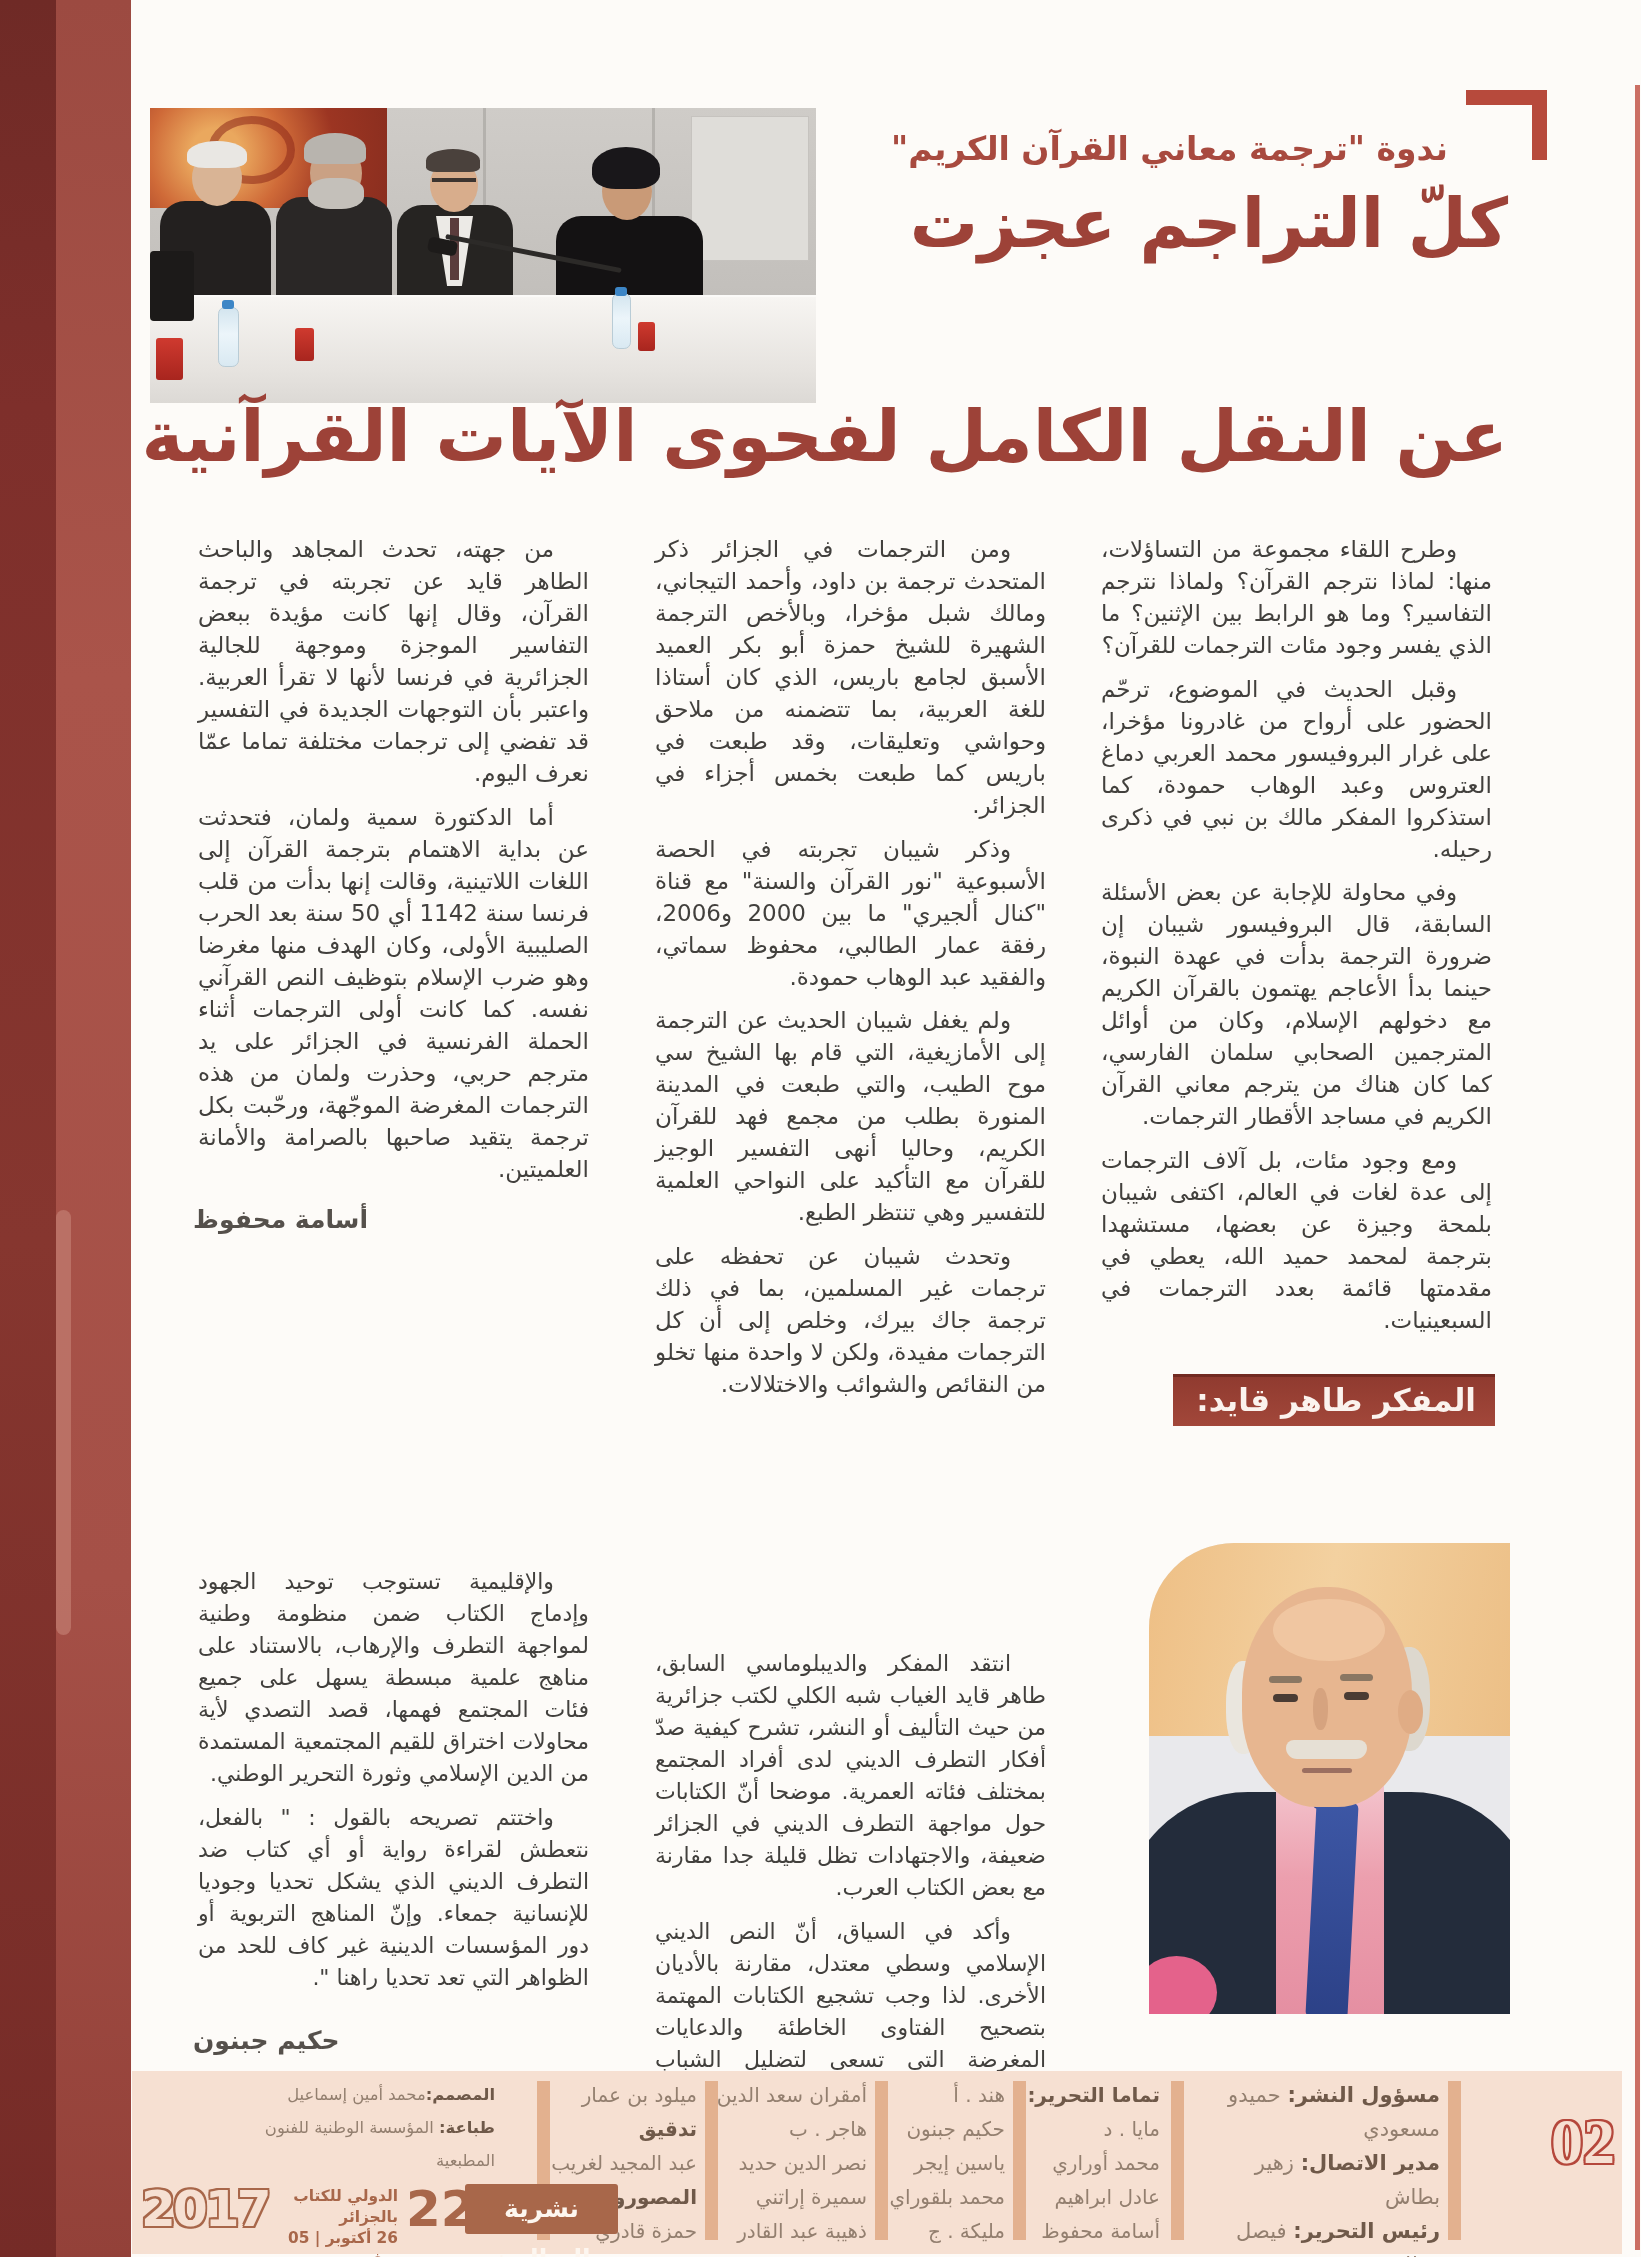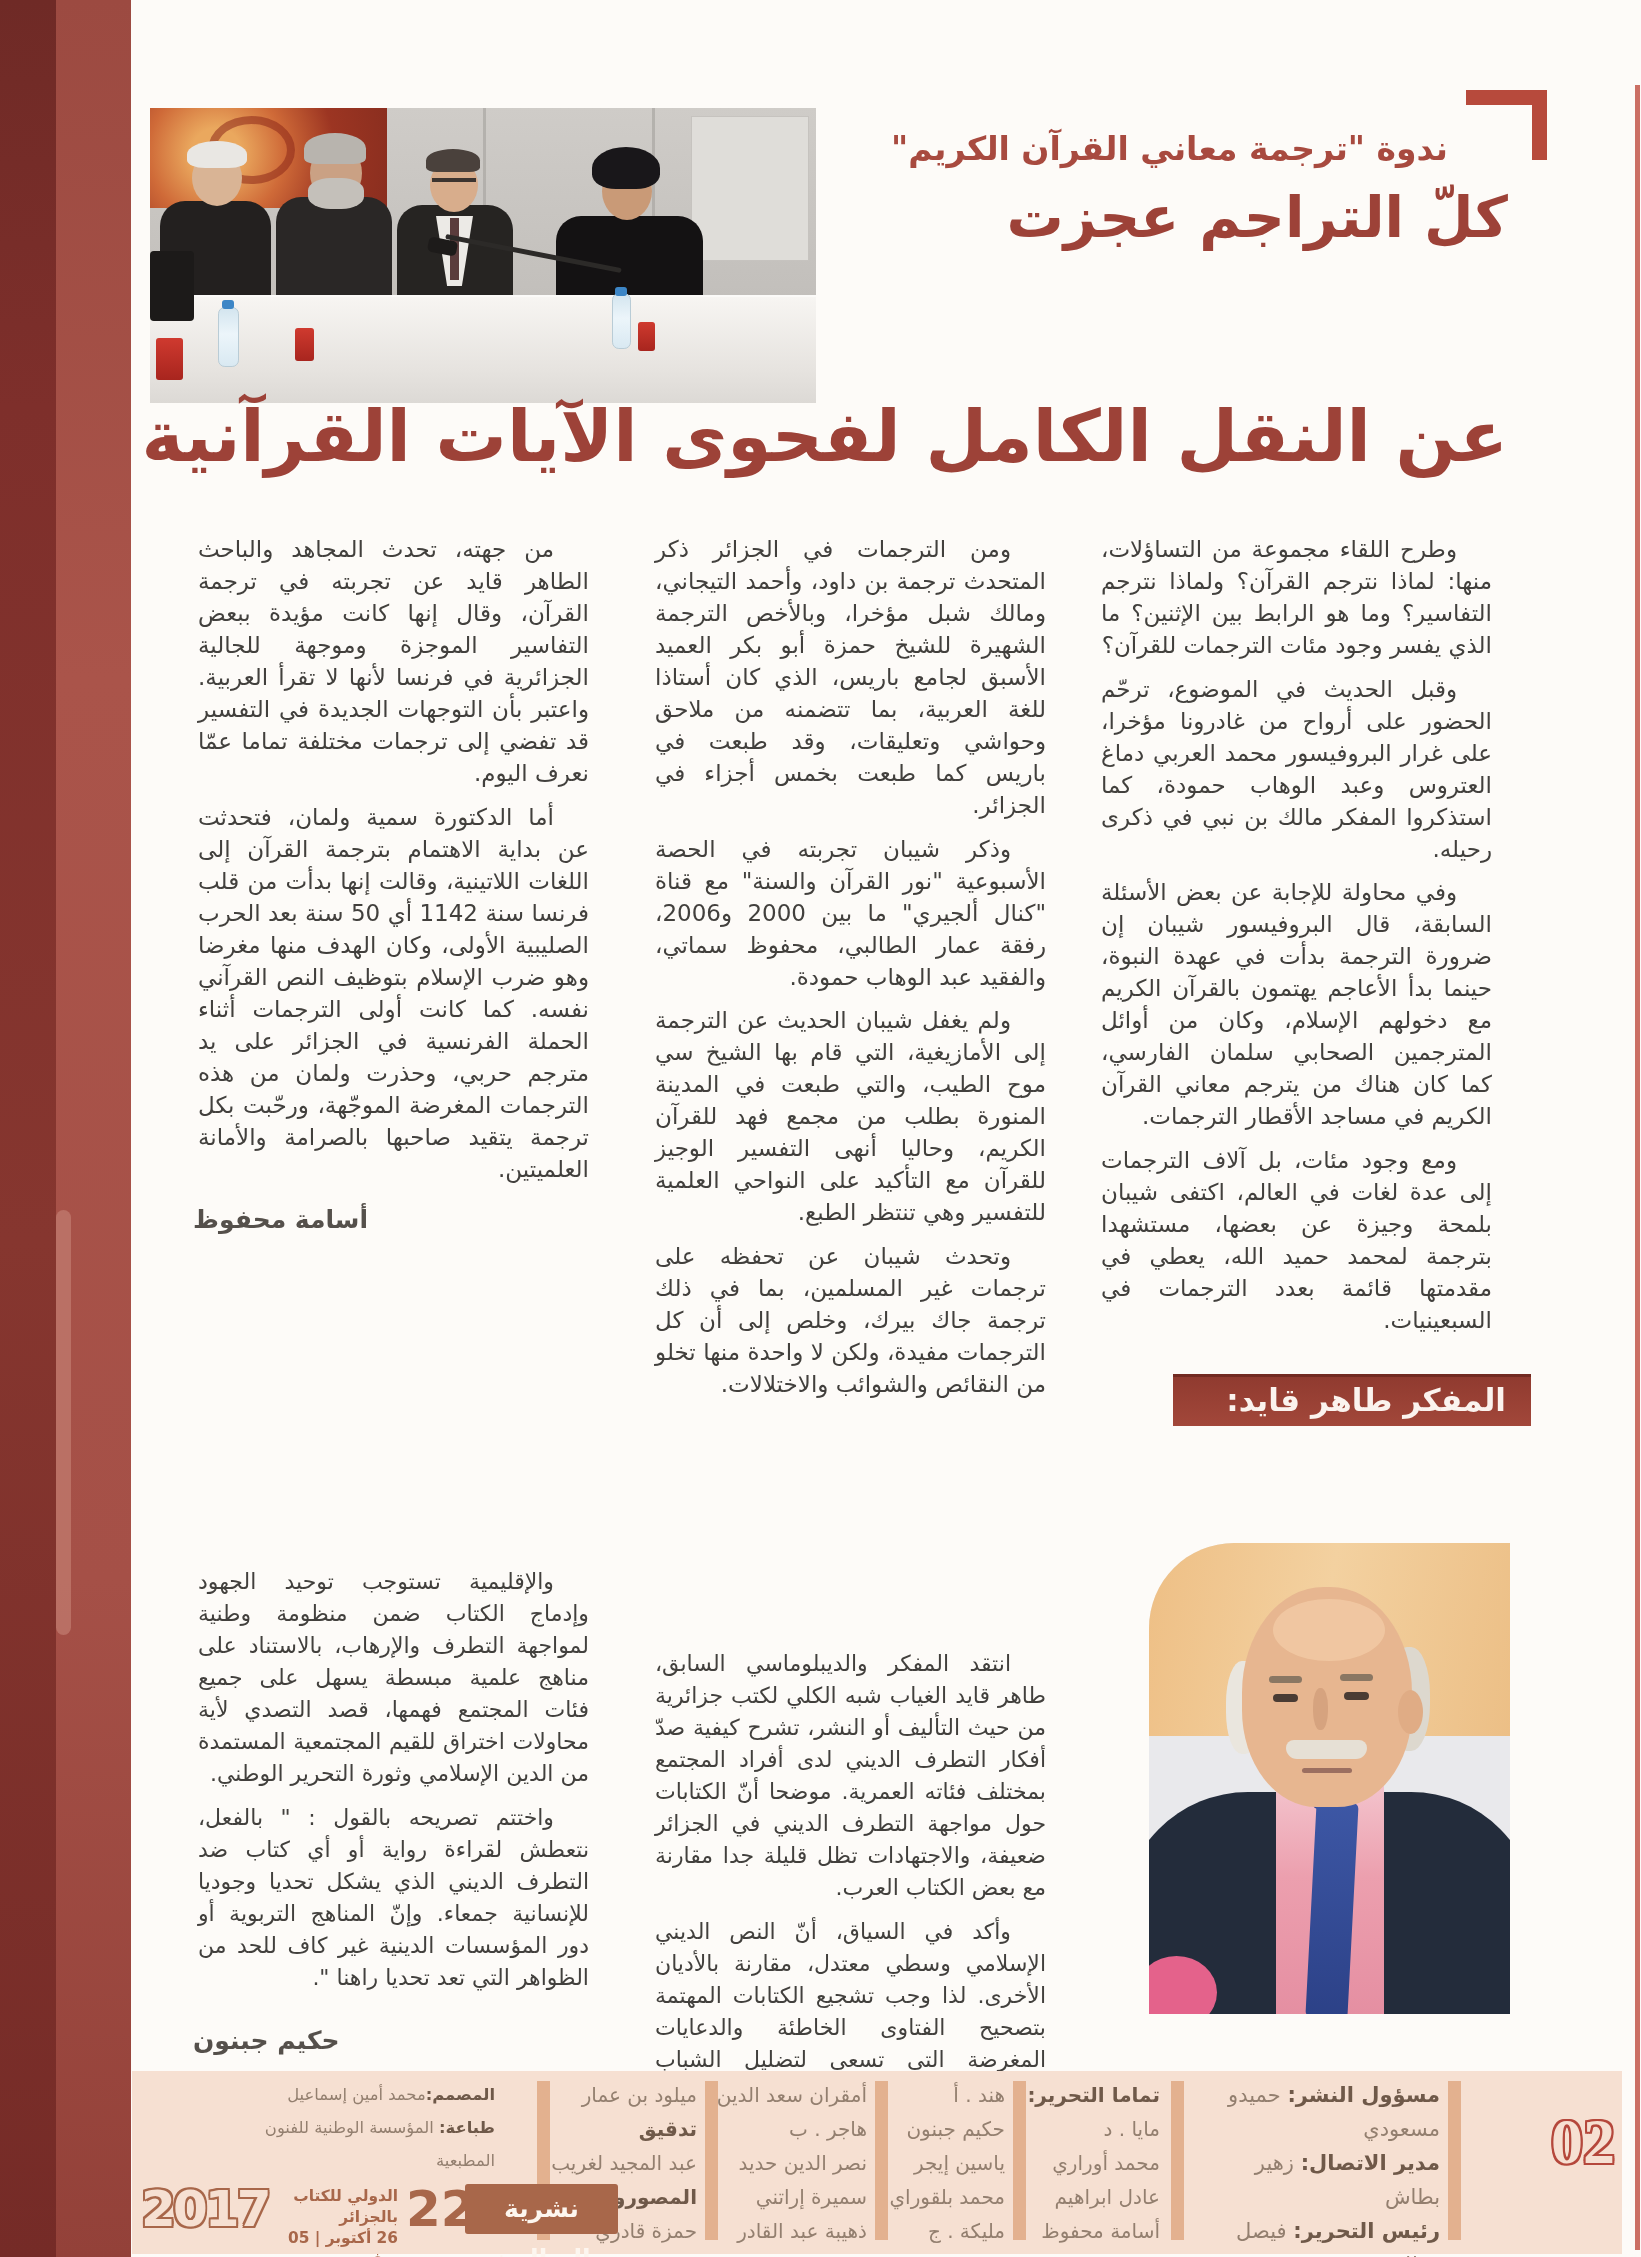--- a/index.html
+++ b/index.html
@@ -14,31 +14,31 @@
   .strip-notch{left:56px;top:1210px;width:15.4px;height:425px;background:#c58174;opacity:.65;border-radius:7.7px;}
   .edge-line{left:1635px;top:85px;width:4.8px;height:2165px;background:#c2564a;opacity:.85;}
   
   .bracket-h{left:1466px;top:90px;width:81px;height:14.5px;background:#b74a3c;}
   .bracket-v{left:1532px;top:90px;width:14.5px;height:70px;background:#b74a3c;}
   
   .kicker{left:830px;top:129px;width:618px;text-align:right;font-size:33px;font-weight:bold;
           color:#a84a3f;letter-spacing:0;}
   
   .hl{color:#9d4238;font-weight:bold;text-align:right;white-space:nowrap;}
-  .hl1{right:133px;top:185px;font-size:57px;line-height:1.15;}
+  .hl1{right:133px;top:185px;font-size:68px;line-height:1.15;}
   .hl2{right:133px;top:394px;font-size:71px;line-height:1.2;}
   .hl3{right:188px;top:1435px;font-size:72px;line-height:1.2;}
   
   .col{width:391px;font-size:23px;line-height:32px;color:#42403d;text-align:justify;}
   .col p{margin:0 0 11.6px 0;text-indent:35px;}
   .author{font-weight:bold;font-size:25px;color:#55504b;}
   
-  .badge{left:1173px;top:1374px;width:358px;height:52px;background:linear-gradient(180deg,#8f3a2f,#a2473a);
+  .badge{left:1173px;top:1374px;width:322px;height:52px;background:linear-gradient(180deg,#8f3a2f,#a2473a);
          color:#fbf3ee;font-weight:bold;font-size:31px;line-height:52px;text-align:right;
-         padding-left:13.5px;padding-right:25px;box-shadow:inset 0 2.9px 0 rgba(60,15,10,.35);}
+         padding-left:13.5px;padding-right:19px;box-shadow:inset 0 2.9px 0 rgba(60,15,10,.35);}
   
   .photo1{left:150px;top:108px;width:666px;height:295px;overflow:hidden;background:linear-gradient(180deg,#cfccc8,#c3c0bc 60%,#b7b4b0);}
   .seam{top:0;width:2.9px;height:193px;background:#a9a6a2;opacity:.7;}
   .art{left:0;top:0;width:237px;height:100px;background:radial-gradient(circle at 28% 45%,#eaa85e 0 14%,#cf6a38 38%,#9c3522 66%,#8a2e1f);}
   .art2{left:58px;top:7.7px;width:87px;height:68px;border-radius:50%;border:8.7px solid rgba(140,40,25,.55);}
   .screen{left:541px;top:7.7px;width:118px;height:145px;background:#dfddd9;border:1px solid #c6c3bf;}
   .table{left:0;top:187px;width:666px;height:108px;background:linear-gradient(180deg,#f7f5f2,#e6e3df 70%,#dcd9d5);border-top:2.9px solid #fbfaf8;}
   .person-body{border-radius:25px 25px 0 0;}
   .head{border-radius:50%;}
   .mic-boom{left:294px;top:143px;width:179px;height:4.8px;background:#2c2a28;transform:rotate(11deg);border-radius:2.9px;}

